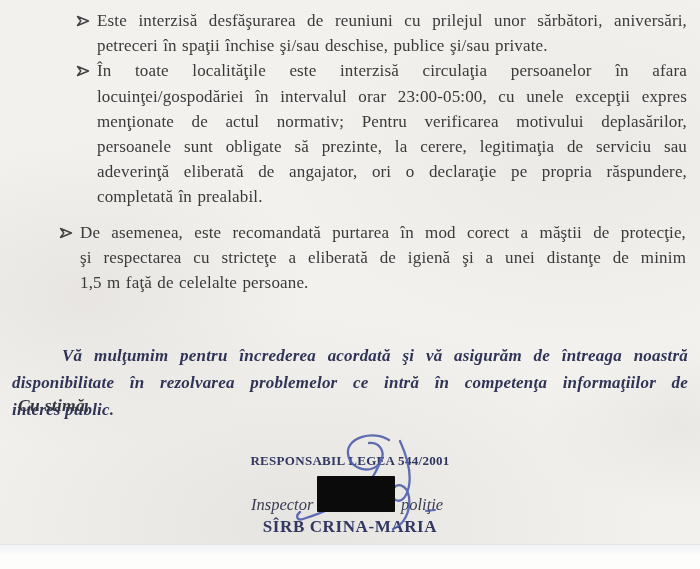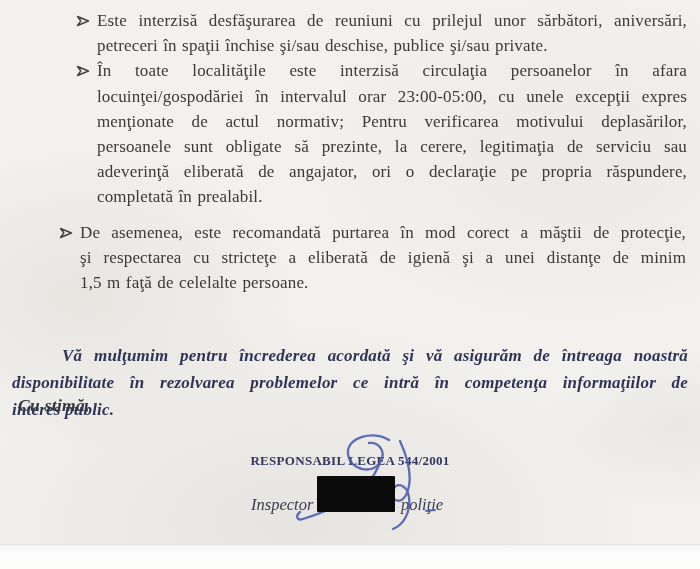--- a/index.html
+++ b/index.html
@@ -122,20 +122,21 @@
     <div class="cp">disponibilitate în rezolvarea problemelor ce intră în competenţa informaţiilor de</div>
     <div class="cp last">interes public.</div>
   </div>
 
   <div class="salutation">Cu stimă,</div>
 
   <div class="sig-area">
     <div class="role-line">RESPONSABIL LEGEA 544/2001</div>
     <span class="rank-prefix">Inspector</span>
     <span class="rank-suffix">poliţie</span>
+    <div class="name-line">SÎRB CRINA-MARIA</div>
 
     <svg class="signature-svg" width="160" height="105" viewBox="0 0 160 105">
       <g fill="none" stroke="#4b5cab" stroke-width="2.3" stroke-linecap="round" opacity="0.88">
         <path d="M 99,7 C 84,-3 56,4 58,21 C 60,38 84,42 91,28 C 96,17 88,9 79,10"></path>
         <path d="M 91,26 C 84,52 58,72 13,86 C 7,88 5,83 10,79"></path>
         <path d="M 110,8 C 119,28 123,48 116,62 C 111,71 101,69 103,58 C 105,48 117,51 119,64 C 121,80 113,92 103,96"></path>
         <path d="M 136,78 L 145,77" stroke-width="2"></path>
       </g>
     </svg>
 

